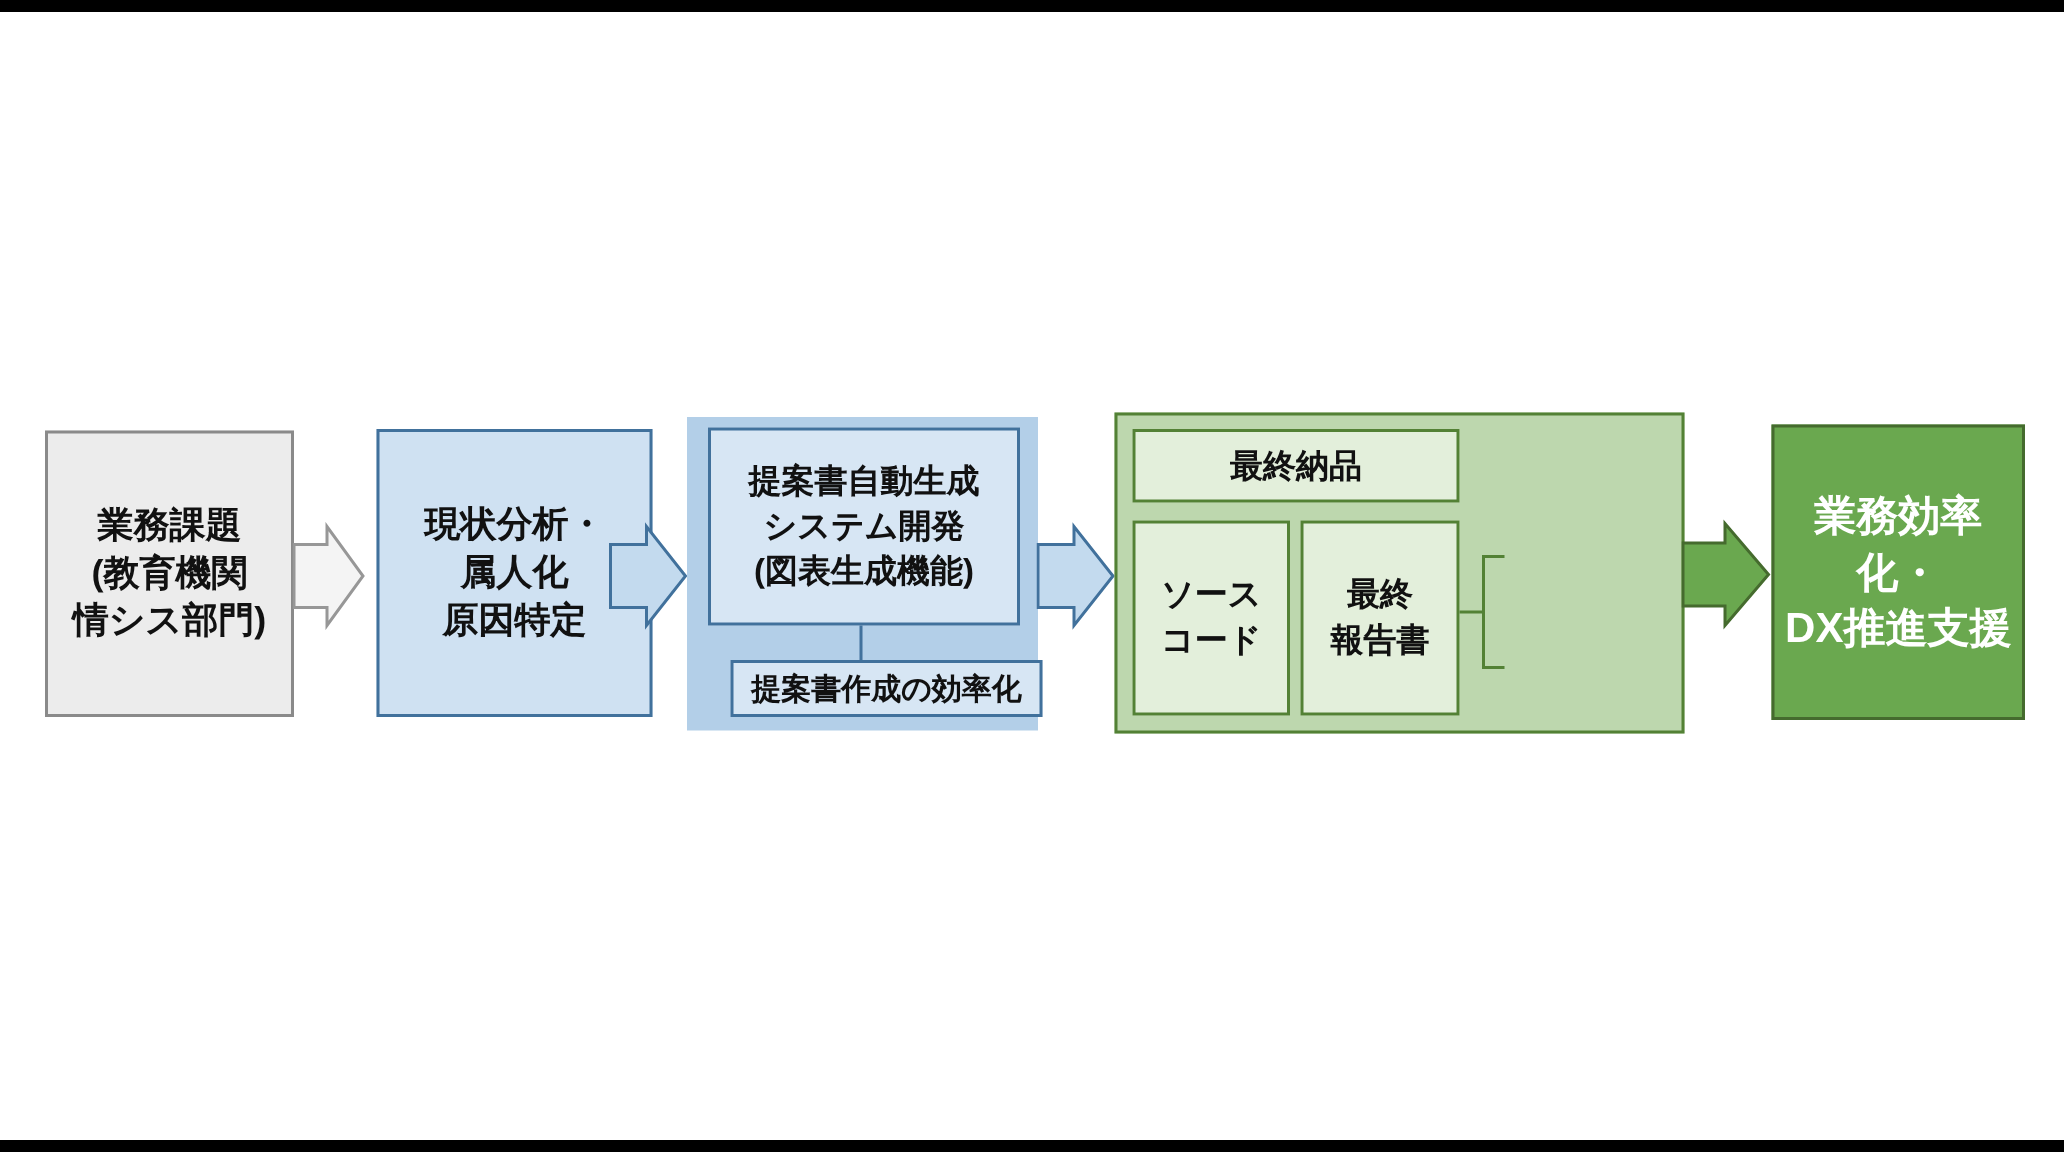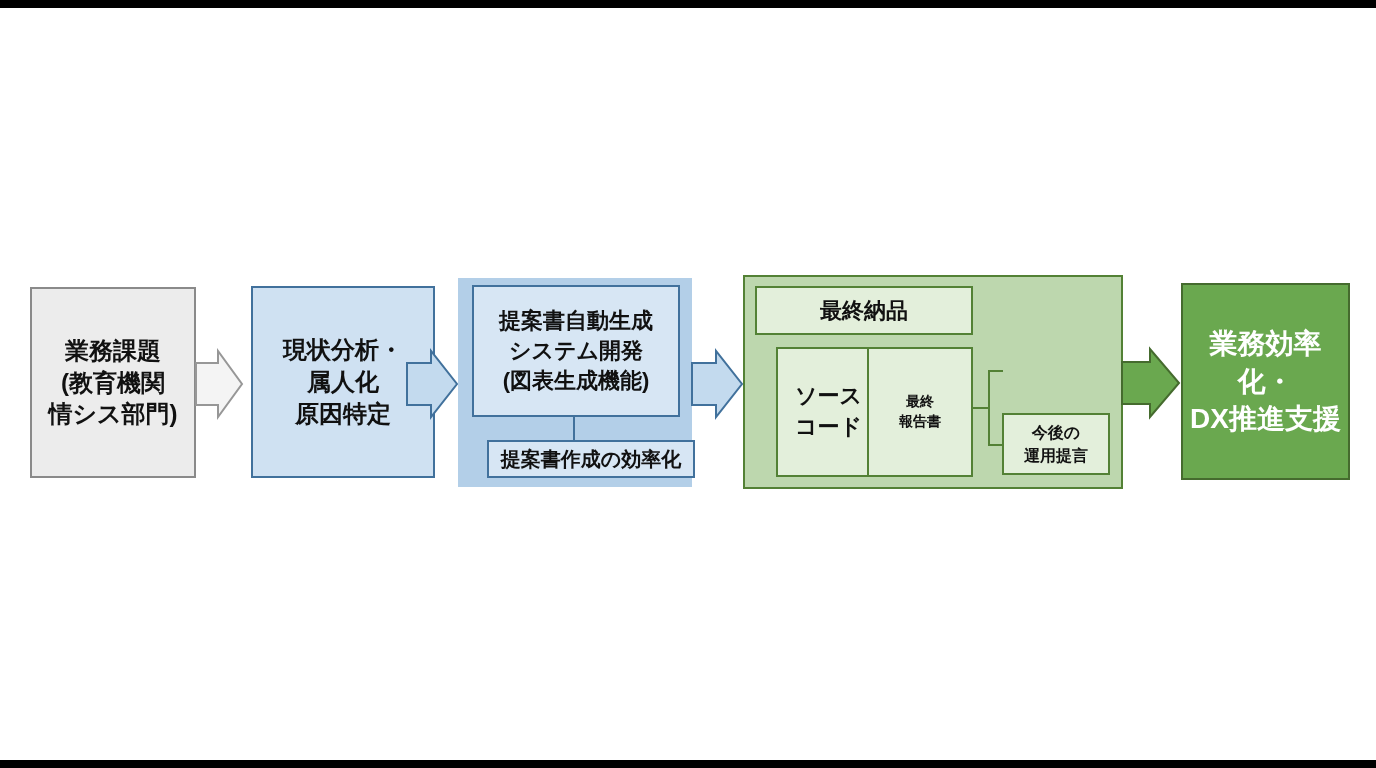--- a/index.html
+++ b/index.html
@@ -73,40 +73,36 @@
   <svg class="arrow" style="left:691px; top:348px;" width="53" height="72" viewBox="0 0 53 72">
     <polygon points="1,15 25,15 25,3 51,36 25,69 25,57 1,57" fill="#c3daee" stroke="#41719c" stroke-width="2"></polygon>
   </svg>
 
   <div class="cont-green" style="position:absolute; left:743px; top:275px; width:380px; height:214px;"></div>
 
   <div class="pbox inner-green" style="left:755px; top:286px; width:218px; height:49px; font-size:22px;">
     <span class="ln">最終納品</span>
   </div>
 
-  <div class="pbox inner-green" style="left:776px; top:347px; width:105px; height:130px; font-size:22px; line-height:1.4;">
+  <div class="pbox inner-green" style="left:755px; top:347px; width:105px; height:130px; font-size:22px; line-height:1.4;">
     <span class="ln">ソース</span>
     <span class="ln">コード</span>
   </div>
 
-  <div class="pbox inner-green" style="left:867px; top:347px; width:106px; height:130px; font-size:14px; line-height:1.4;">
+  <div class="pbox inner-green" style="left:867px; top:347px; width:106px; height:130px; font-size:22px; line-height:1.4;">
     <span class="ln">最終</span>
     <span class="ln">報告書</span>
   </div>
 
   <div class="connector green" style="left:973px; top:407px; width:17px; height:2px;"></div>
   <div class="connector green" style="left:988px; top:370px; width:2px; height:76px;"></div>
   <div class="connector green" style="left:988px; top:370px; width:15px; height:2px;"></div>
   <div class="connector green" style="left:988px; top:444px; width:15px; height:2px;"></div>
 
 
-  <div class="pbox inner-green" style="left:1002px; top:413px; width:108px; height:62px; font-size:16px; line-height:1.45;">
-    <span class="ln">今後の</span>
-    <span class="ln">運用提言</span>
-  </div>
 
   <svg class="arrow" style="left:1121px; top:346px;" width="60" height="74" viewBox="0 0 60 74">
     <polygon points="1,16 29,16 29,3 58,37 29,71 29,58 1,58" fill="#6aa84f" stroke="#456b2e" stroke-width="2"></polygon>
   </svg>
 
   <div class="pbox box-goal" style="left:1181px; top:283px; width:169px; height:197px;">
     <span class="ln">業務効率化・</span>
     <span class="ln">DX推進支援</span>
   </div>
 

